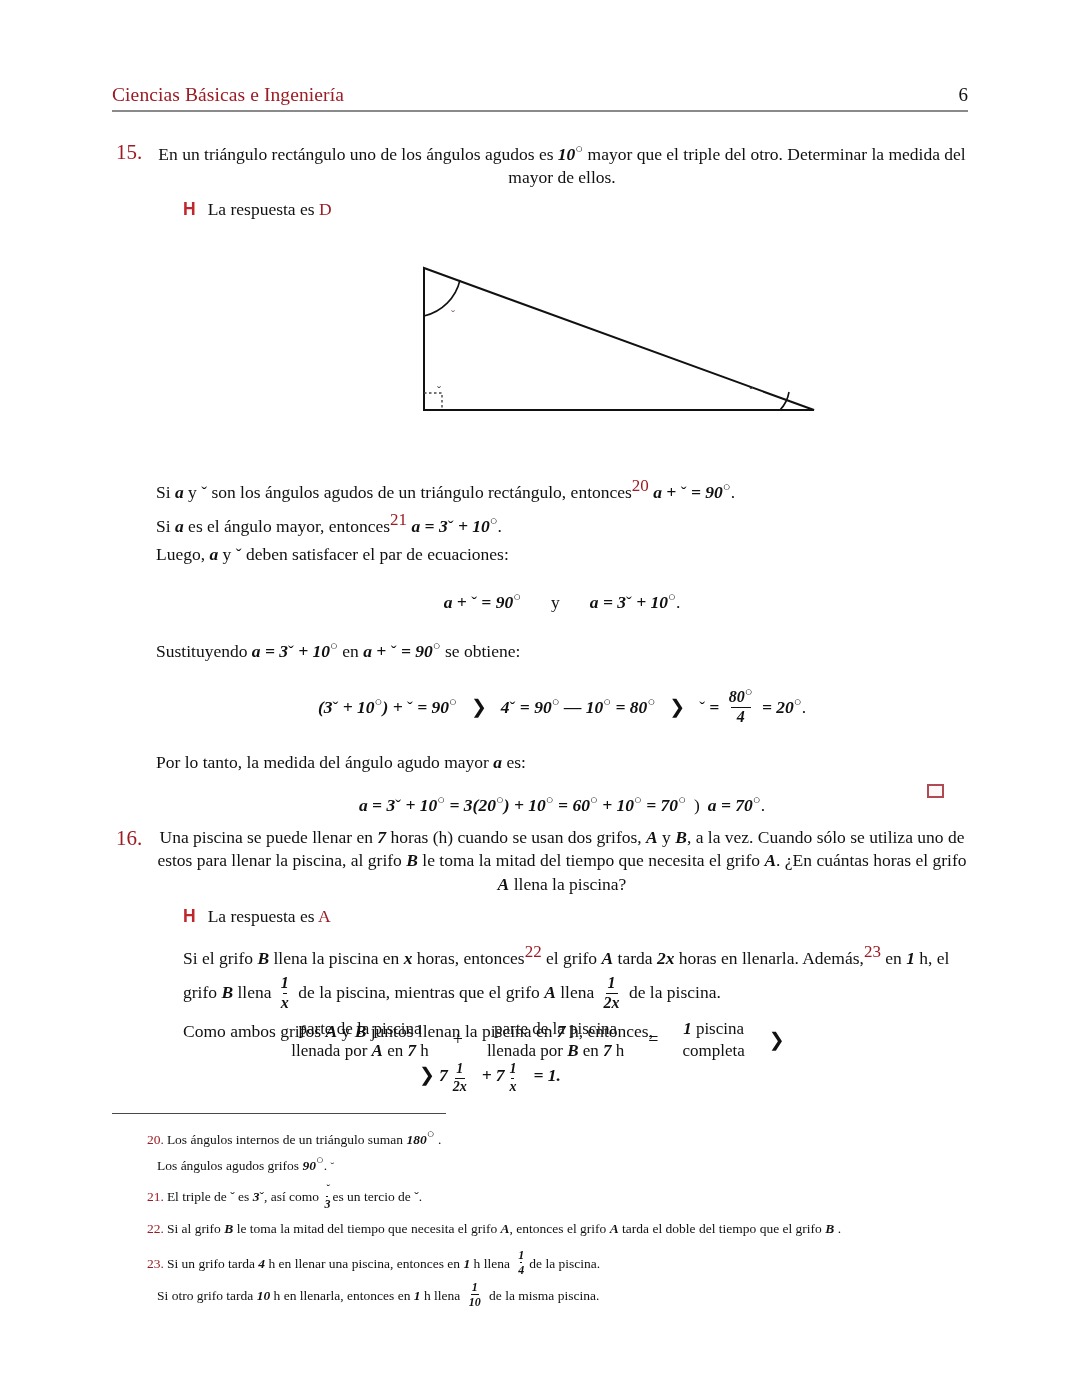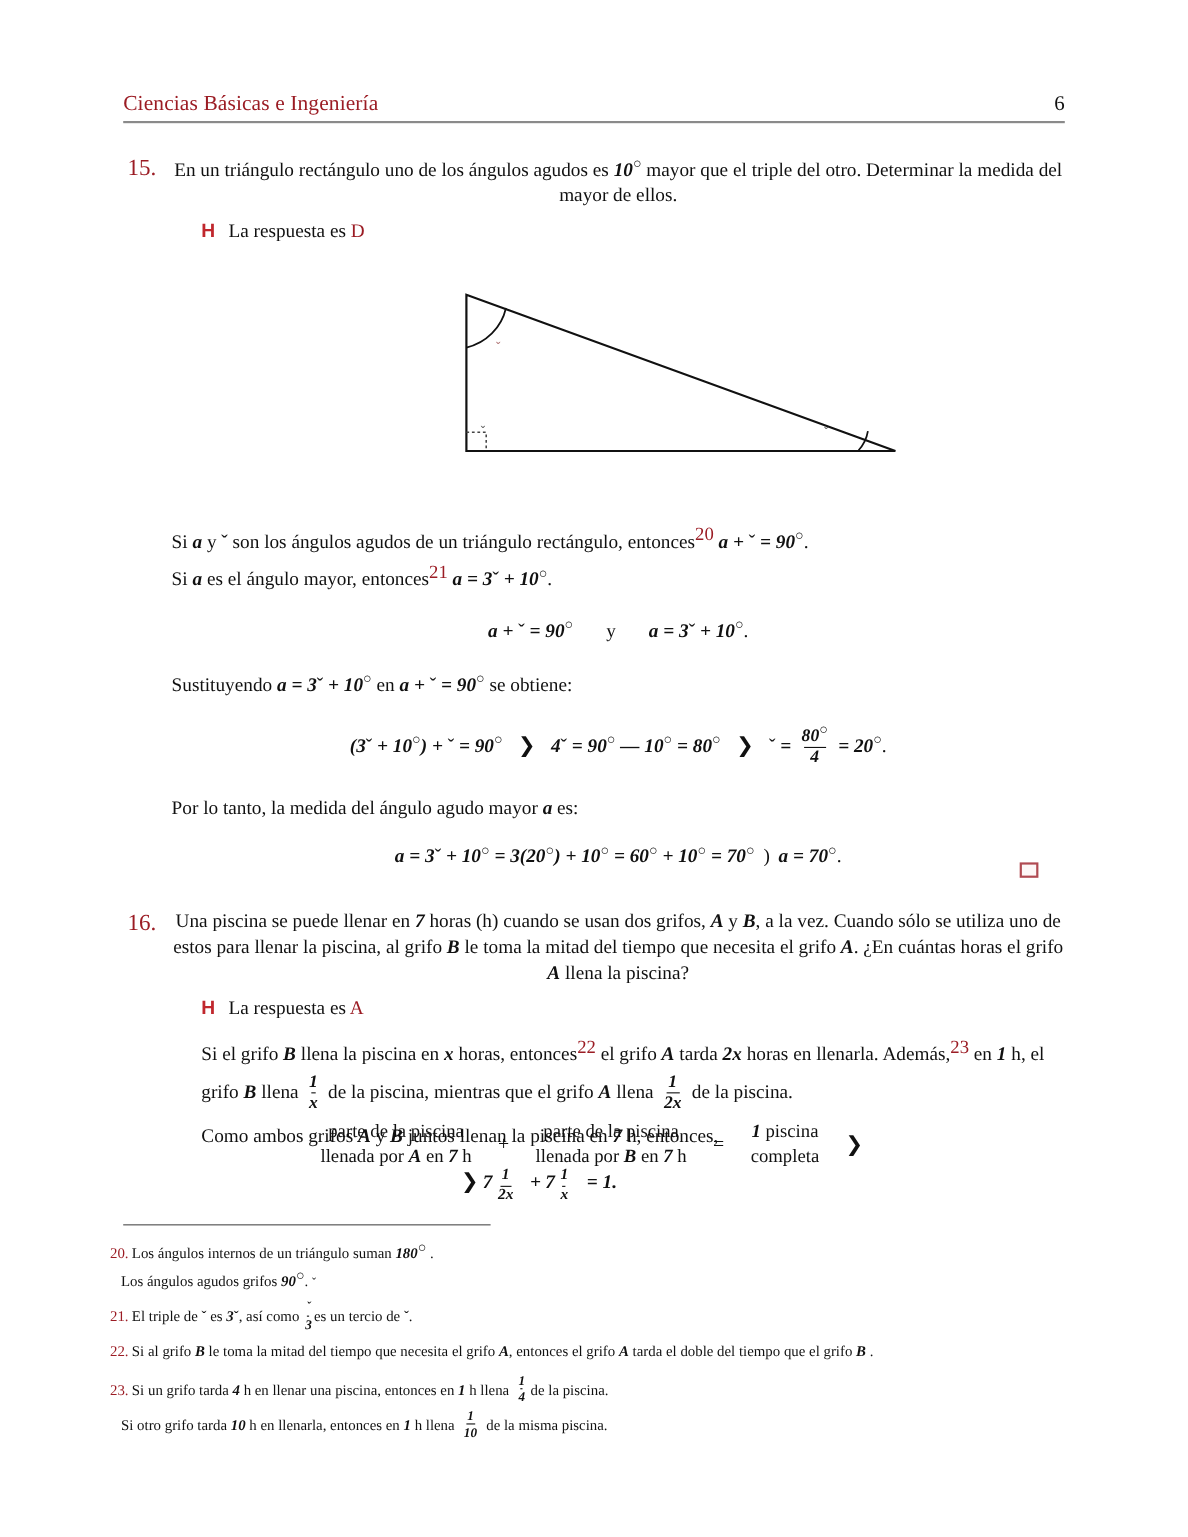--- a/index.html
+++ b/index.html
@@ -71,21 +71,21 @@
   
   .eqtable {
     margin:12px auto; border-collapse:collapse; font-size:17px;
   }
   .eqtable td { padding:0 10px; text-align:center; vertical-align:middle; line-height:1.3; }
   .eqtable td.op { font-size:18px; padding:0 14px; }
 
   
   .fn-rule { position:absolute; left:112px; top:1113px; width:334px; height:1.4px; background:#4a4a4a; }
   .footnotes { position:absolute; left:100px; top:1124px; width:880px; font-size:13.5px; }
-  .fn { position:relative; margin-bottom:2px; line-height:1.52; }
+  .fn { position:relative; margin-bottom:2px; line-height:1.52;margin-left:47px; }
   .fn-num { color:#9b1c24; margin-right:3px; }
   .fn-cont { margin-left:10px; line-height:1.52; }
 </style>
 </head>
 <body>
 
 <div class="page">
 
   <div class="header">
     <div class="header-row">
@@ -122,20 +122,21 @@
     
     <span style="position:absolute; left:57px; top:136px; font-size:12px; color:#444;">ˇ</span>
   </div>
 
   <div style="position:absolute; left:156px; top:472px; width:812px;">
 
     <div class="para" style="margin-left:0;"><span>Si </span><span class="mb">a</span><span> y </span><span class="caron">ˇ</span><span> son los ángulos agudos de un triángulo rectángulo, entonces</span><span class="sup">20</span><span> </span><span class="mb">a</span><span class="mb"> + </span><span>ˇ</span><span class="mb"> = </span><span class="mb">90</span><span class="deg">○</span><span>.</span></div>
 
     <div class="para" style="margin-left:0;"><span>Si </span><span class="mb">a</span><span> es el ángulo mayor, entonces</span><span class="sup">21</span><span> </span><span class="mb">a</span><span class="mb"> = </span><span class="mb">3</span><span>ˇ</span><span class="mb"> + </span><span class="mb">10</span><span class="deg">○</span><span>.</span></div>
 
+    <div class="para" style="margin-left:0;"><span>Luego, </span><span class="mb">a</span><span> y </span><span>ˇ</span><span> deben satisfacer el par de ecuaciones:</span></div>
 
     <div class="ctr" style="margin-top:20px;"><span class="mb">a</span><span class="mb"> + </span><span>ˇ</span><span class="mb"> = </span><span class="mb">90</span><span class="deg">○</span><span style="display:inline-block;width:30px;"></span><span>y</span><span style="display:inline-block;width:30px;"></span><span class="mb">a</span><span class="mb"> = </span><span class="mb">3</span><span>ˇ</span><span class="mb"> + </span><span class="mb">10</span><span class="deg">○</span><span>.</span></div>
 
     <div class="para" style="margin-left:0; margin-top:22px;"><span>Sustituyendo </span><span class="mb">a</span><span class="mb"> = </span><span class="mb">3</span><span>ˇ</span><span class="mb"> + </span><span class="mb">10</span><span class="deg">○</span><span> en </span><span class="mb">a</span><span class="mb"> + </span><span>ˇ</span><span class="mb"> = </span><span class="mb">90</span><span class="deg">○</span><span> se obtiene:</span></div>
 
     <div class="ctr" style="margin-top:20px;"><span class="mb">(3</span><span>ˇ</span><span class="mb"> + 10</span><span class="deg">○</span><span class="mb">) + </span><span>ˇ</span><span class="mb"> = 90</span><span class="deg">○</span><span style="display:inline-block;width:14px;"></span><span class="arrow">❯</span><span style="display:inline-block;width:14px;"></span><span class="mb">4</span><span>ˇ</span><span class="mb"> = 90</span><span class="deg">○</span><span class="mb"> — 10</span><span class="deg">○</span><span class="mb"> = 80</span><span class="deg">○</span><span style="display:inline-block;width:14px;"></span><span class="arrow">❯</span><span style="display:inline-block;width:14px;"></span><span>ˇ</span><span class="mb"> = </span><span class="frac"><span class="num"><span>80</span><span class="deg">○</span></span><span class="bar"></span><span class="den">4</span></span><span class="mb"> = 20</span><span class="deg">○</span><span>.</span></div>
 
     <div class="para" style="margin-left:0; margin-top:22px;"><span>Por lo tanto, la medida del ángulo agudo mayor </span><span class="mb">a</span><span> es:</span></div>
 
     <div class="ctr" style="margin-top:16px;"><span class="mb">a</span><span class="mb"> = 3</span><span>ˇ</span><span class="mb"> + 10</span><span class="deg">○</span><span class="mb"> = 3(20</span><span class="deg">○</span><span class="mb">) + 10</span><span class="deg">○</span><span class="mb"> = 60</span><span class="deg">○</span><span class="mb"> + 10</span><span class="deg">○</span><span class="mb"> = 70</span><span class="deg">○</span><span style="display:inline-block;width:8px;"></span><span>)</span><span style="display:inline-block;width:8px;"></span><span class="mb">a</span><span class="mb"> = 70</span><span class="deg">○</span><span>.</span></div>

